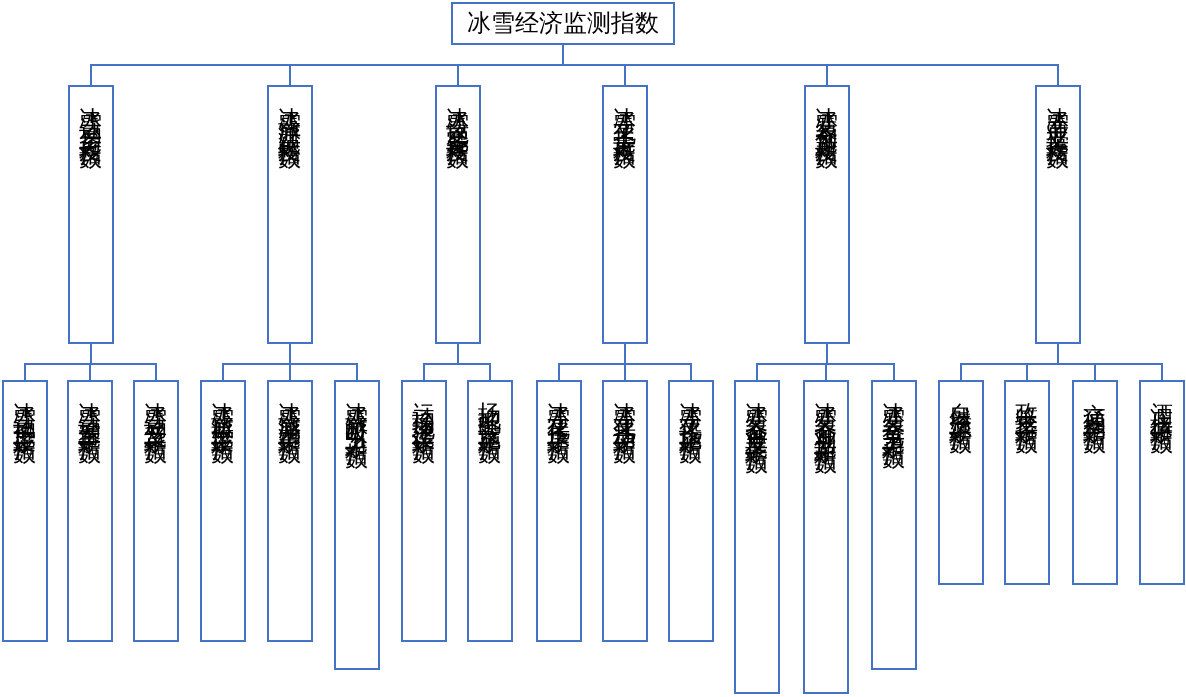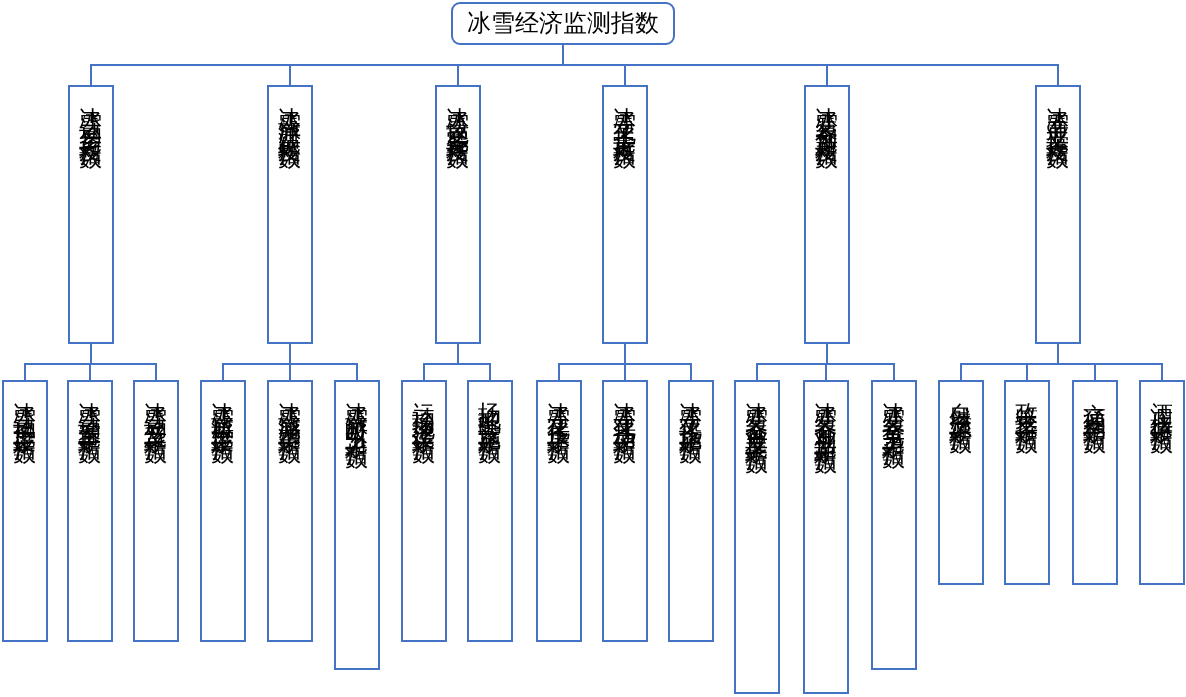--- a/index.html
+++ b/index.html
@@ -22,21 +22,20 @@
     background: #ffffff;
     border: 2px solid #4472C4;
   }
   .root {
     left: 451px; top: 2px;
     width: 224px; height: 43px;
     font-size: 24px;
     line-height: 38px;
     text-align: center;
     white-space: nowrap;
-    border-radius: 9px;
   }
   .vtext {
     writing-mode: vertical-rl;
     text-orientation: upright;
     font-size: 23px;
     letter-spacing: 5px;
     line-height: 42px;
     width: 46px;
     padding-top: 2px;
     overflow: hidden;

